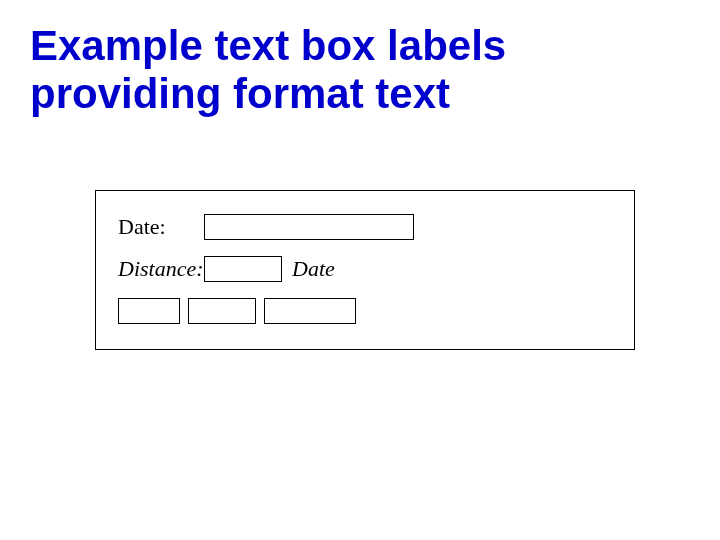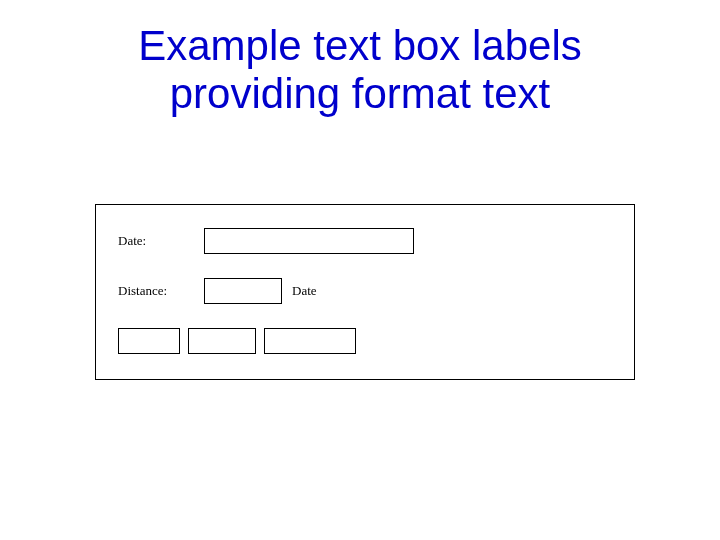--- a/index.html
+++ b/index.html
@@ -12,42 +12,41 @@
     color: #000;
   }
   .slide {
     width: 720px;
     height: 540px;
     position: relative;
   }
   .title {
     color: #0000cc;
     font-size: 42px;
-    font-weight: normal;
-    text-align: center;
+    font-weight: bold;
     line-height: 1.15;
     padding: 22px 30px 0 30px;
   }
   .panel {
     position: absolute;
     left: 95px;
-    top: 204px;
+    top: 190px;
     width: 540px;
     border: 1px solid #000;
     padding: 18px 22px 20px 22px;
     box-sizing: border-box;
     font-family: "Times New Roman", Times, serif;
-    font-size: 13px;
+    font-size: 22px;
   }
   .row {
     display: flex;
     align-items: center;
     height: 36px;
   }
-  .row + .row { margin-top: 14px; }
+  .row + .row { margin-top: 6px; font-style: italic; }
   .lbl {
     display: inline-block;
     text-align: left;
   }
   .pad-date      { width: 86px; }
   .pad-distance  { width: 86px; }
   .pad-frequency { width: 102px; }
   .pad-ssn       { width: 86px; }
   .field {
     display: inline-block;

